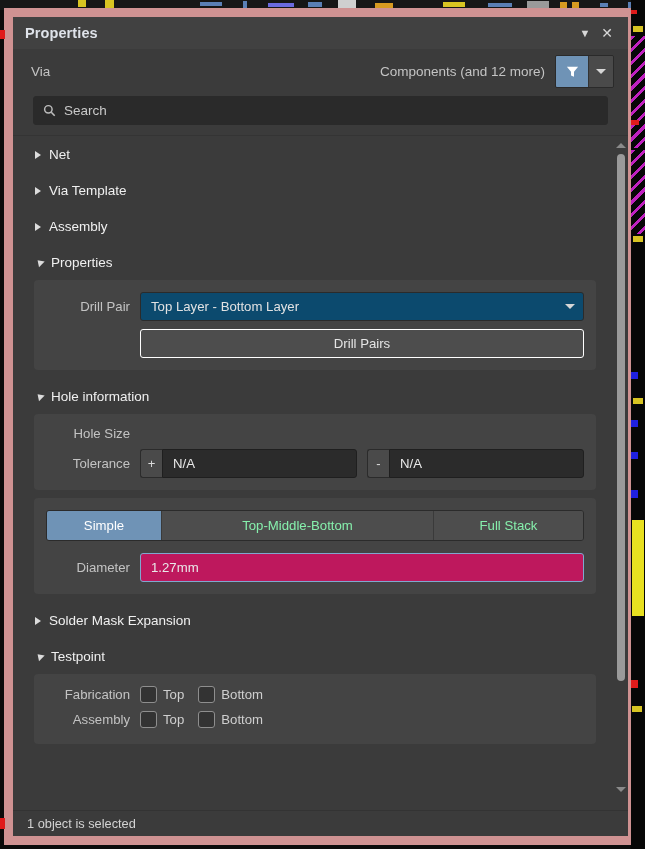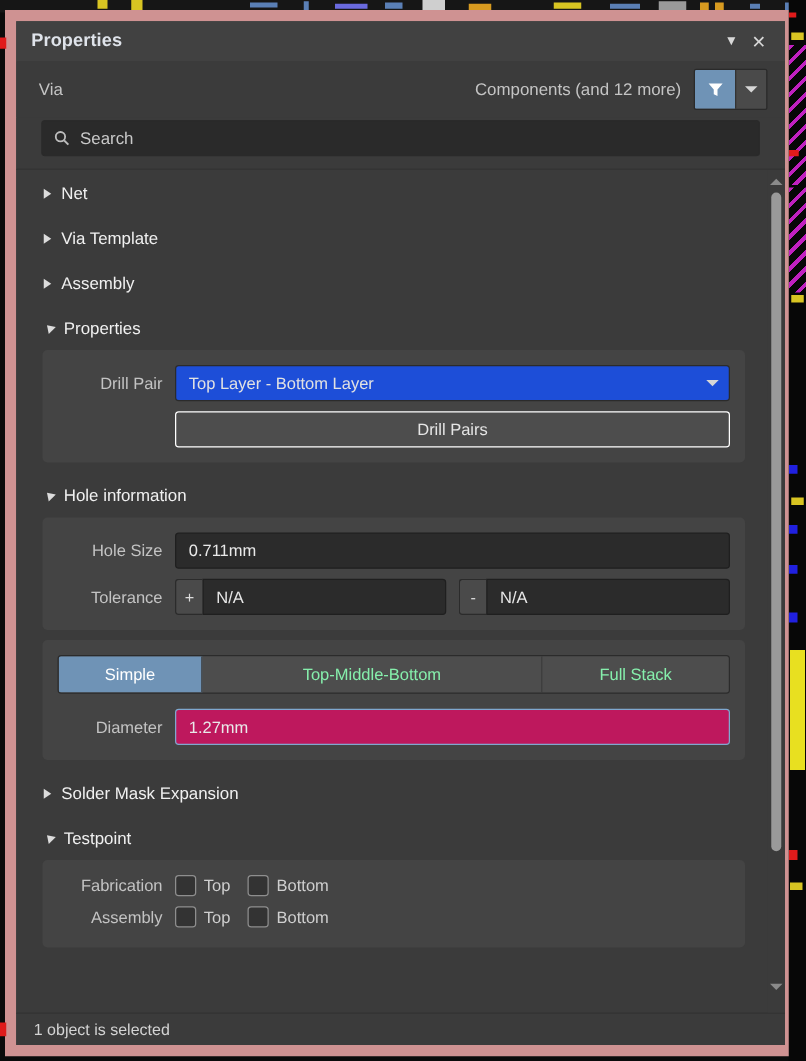--- a/index.html
+++ b/index.html
@@ -227,21 +227,21 @@
     text-align: right;
     color: #c3c3c3;
     font-size: 13.2px;
     padding-right: 10px;
     flex: 0 0 auto;
   }
 
   .combo {
     flex: 1 1 auto;
     height: 29px;
-    background: #1d4ed8;
+    background: #0c4a6e;
     border: 1px solid #2b2b2b;
     border-radius: 3px;
     display: flex;
     align-items: center;
     padding: 0 8px 0 10px;
     box-sizing: border-box;
     color: #e2e2e2;
     font-size: 13.2px;
   }
   .combo .cval { flex: 1 1 auto; }
@@ -462,21 +462,20 @@
           </div>
         </div>
 
         <div class="sec-head">
           <span class="tri-open"></span>
           <span>Hole information</span>
         </div>
         <div class="group">
           <div class="frow">
             <div class="flabel">Hole Size</div>
-            <div class="input">0.711mm</div>
           </div>
           <div class="frow">
             <div class="flabel">Tolerance</div>
             <div class="tol-cell">
               <div class="tol-sign">+</div>
               <div class="input">N/A</div>
             </div>
             <div class="tol-gap"></div>
             <div class="tol-cell">
               <div class="tol-sign">-</div>

